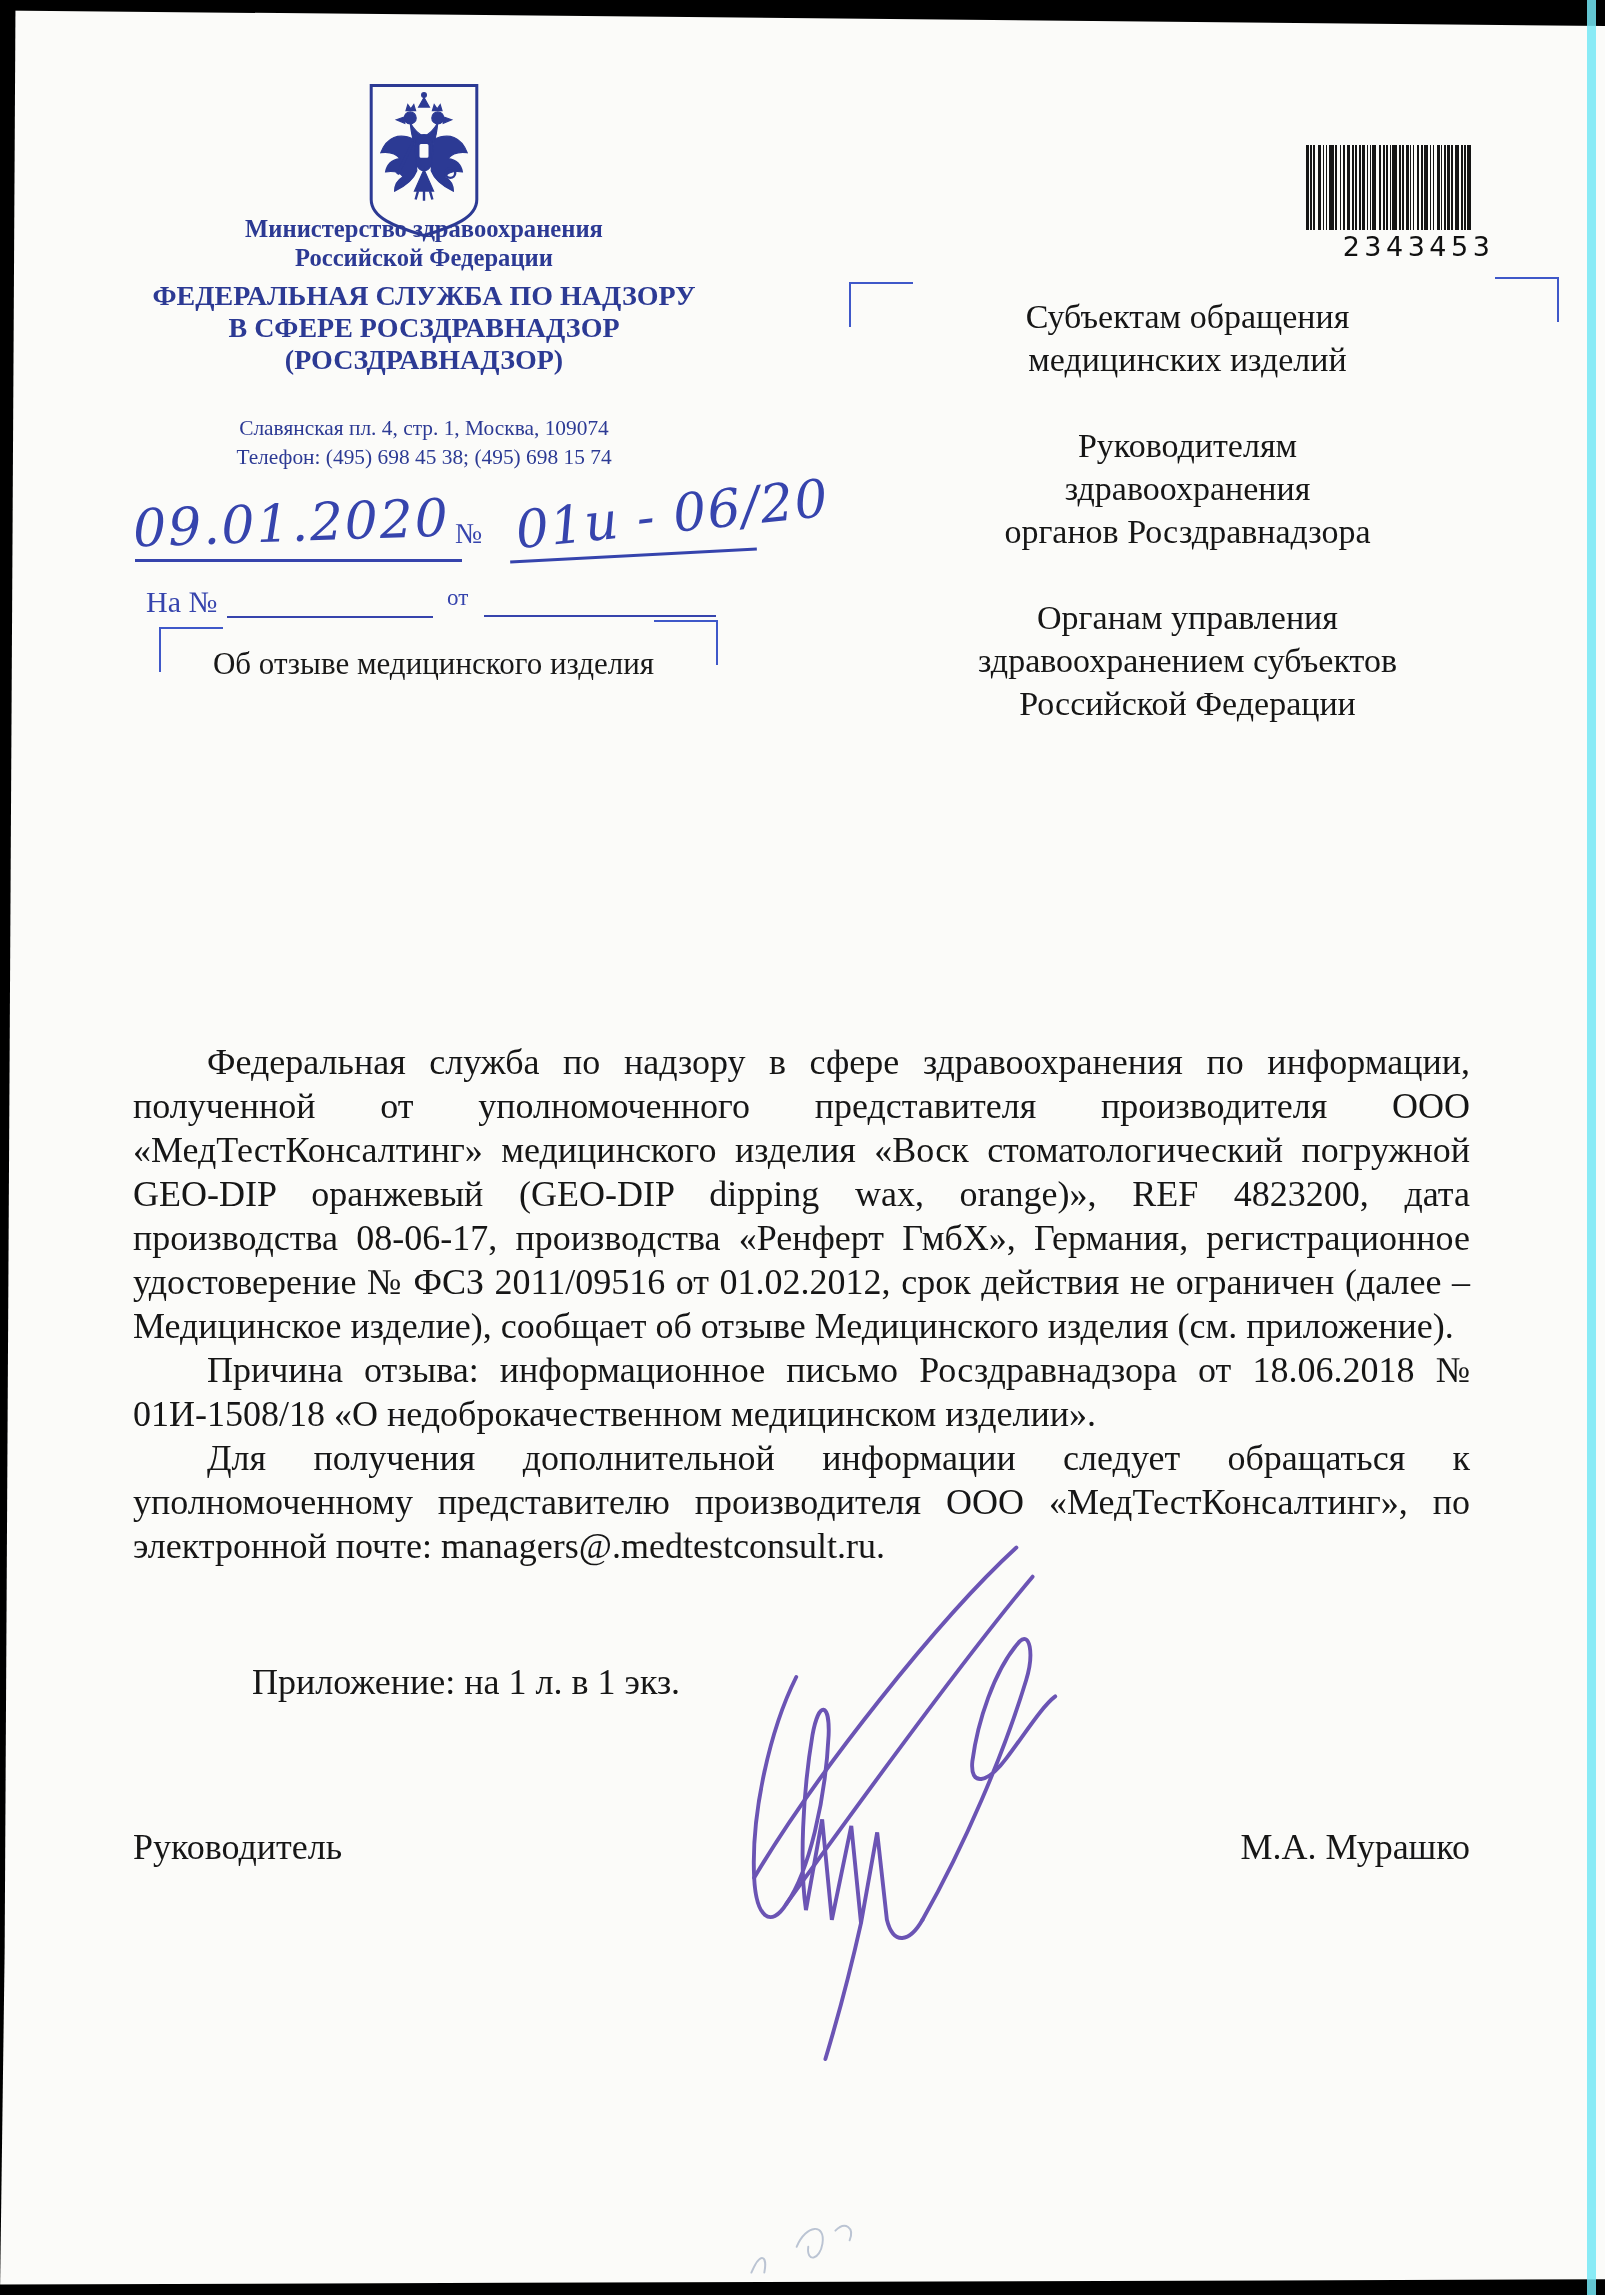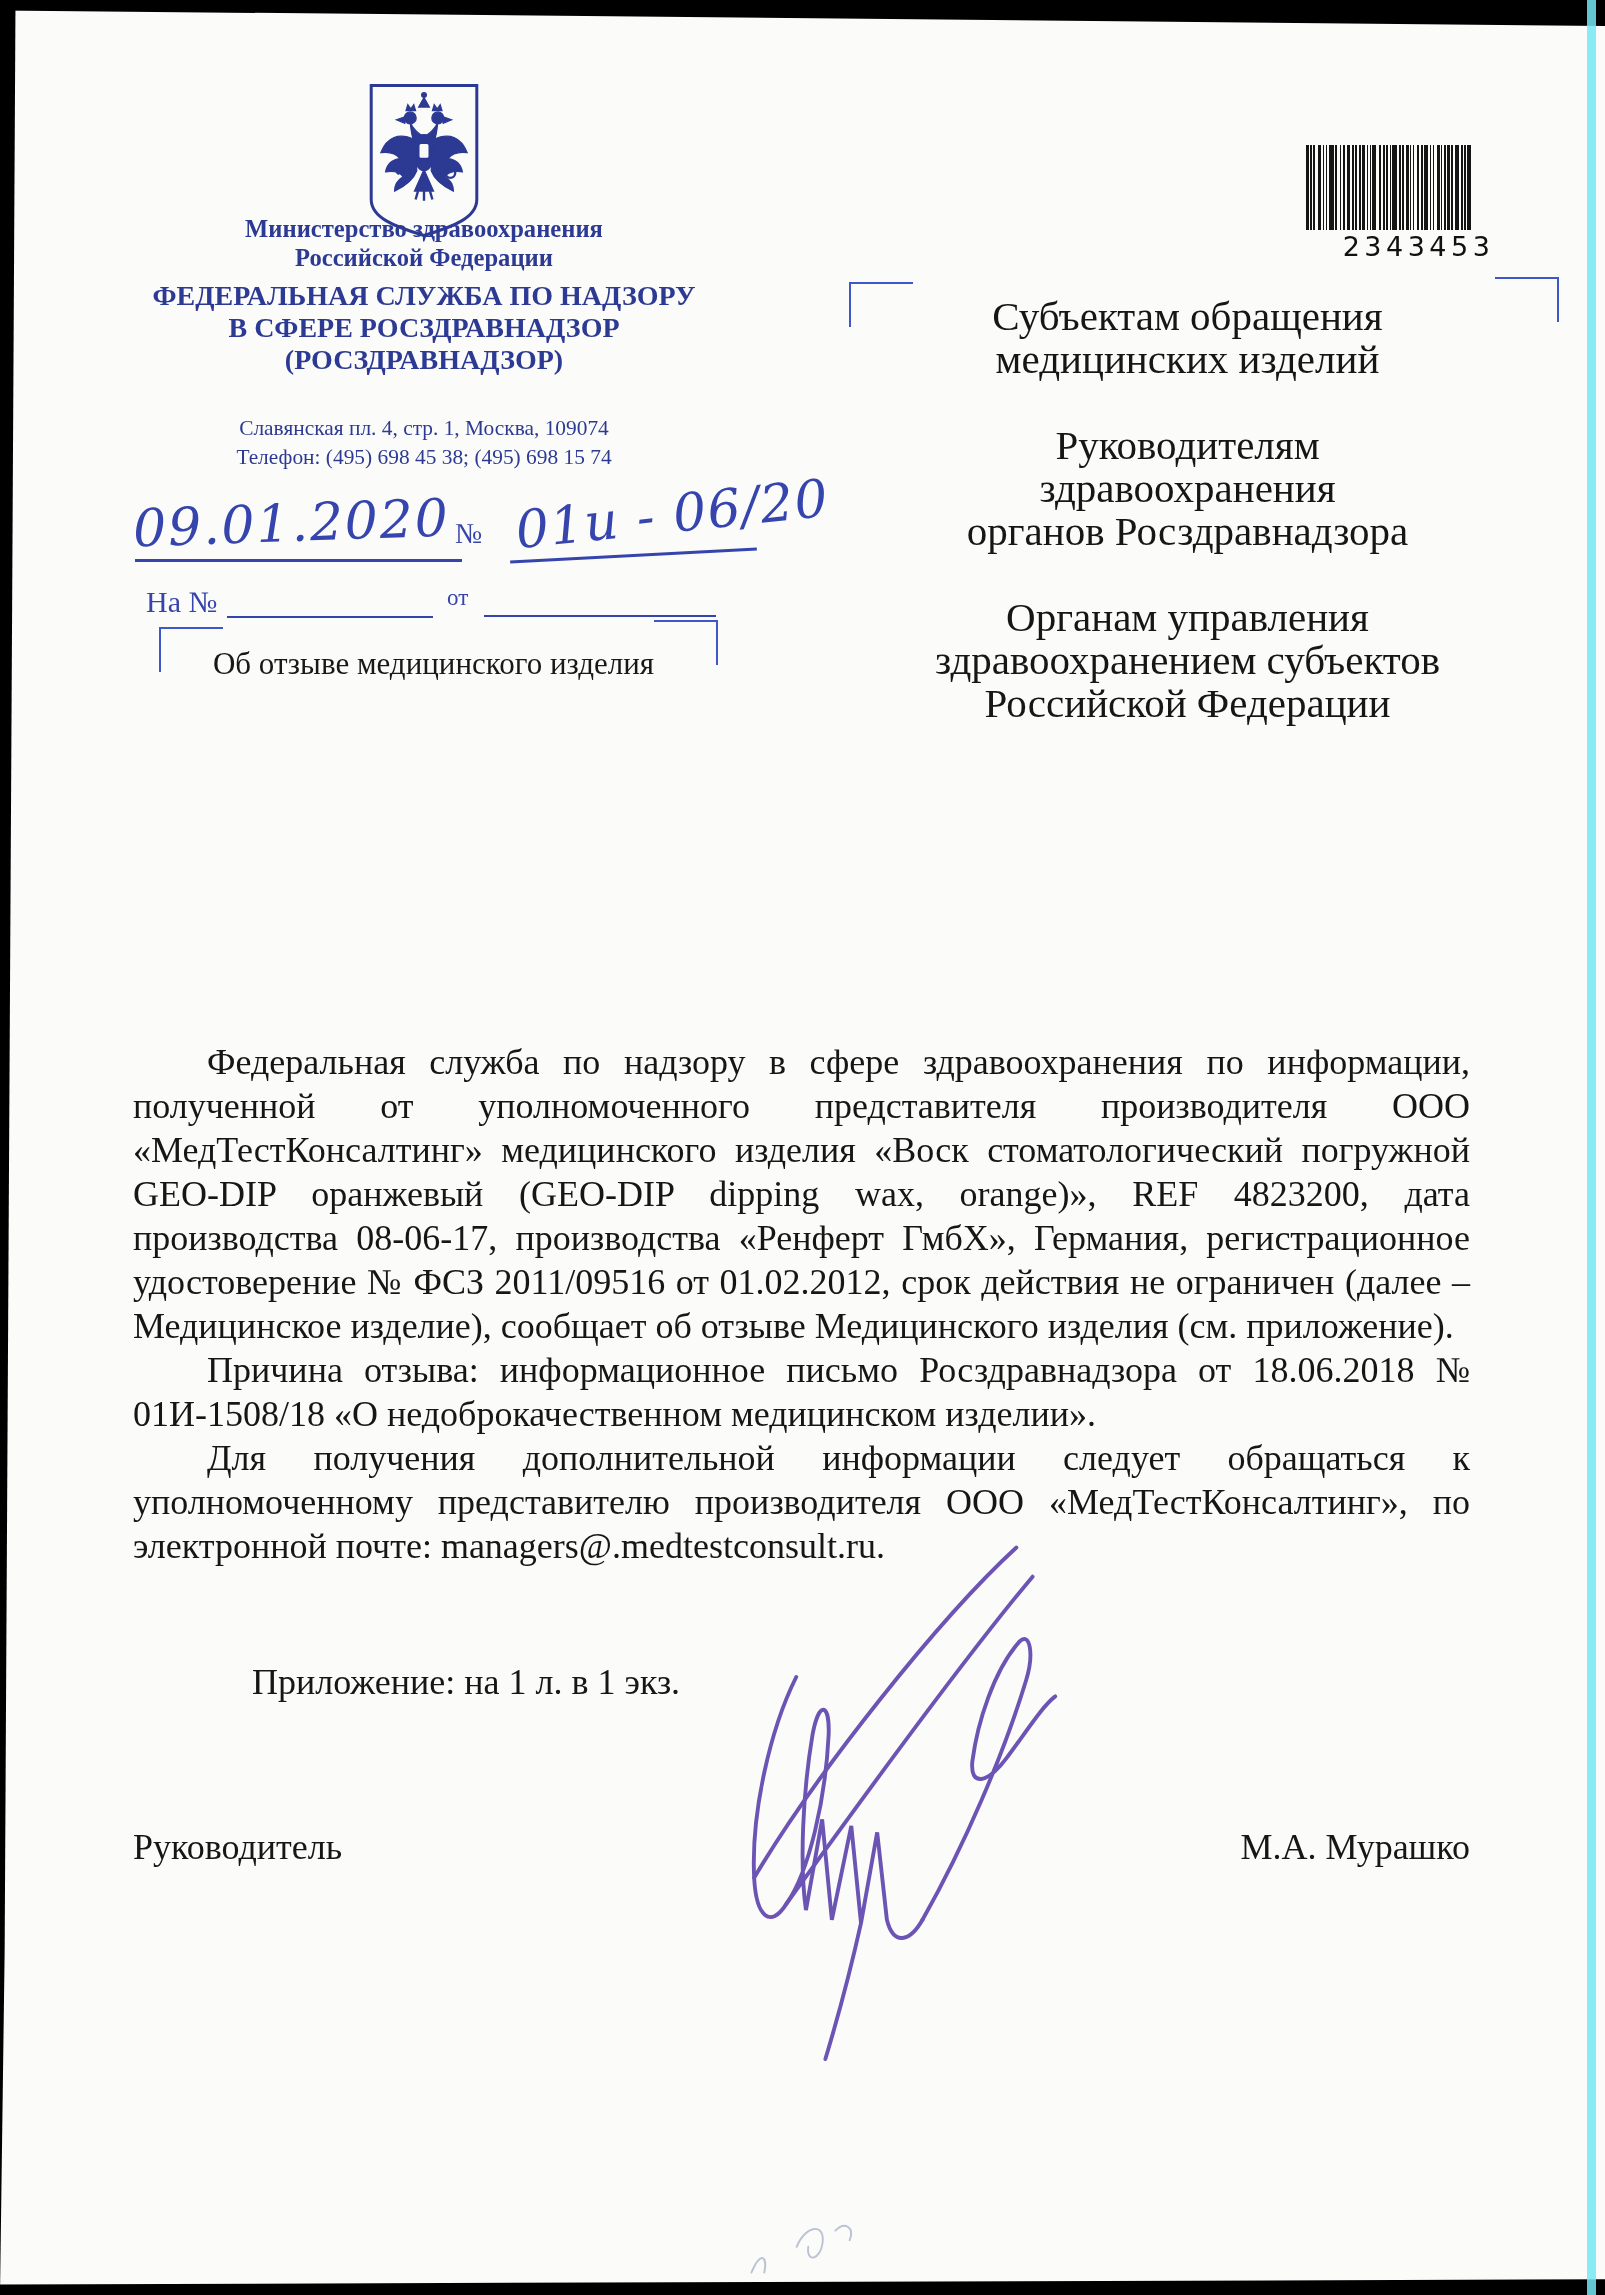--- a/index.html
+++ b/index.html
@@ -59,21 +59,21 @@
 
   
   .barcode-box{position:absolute;left:1306px;top:145px;width:225px;}
   .barcode-bars{display:flex;align-items:stretch;height:85px;}
   .barcode-bars .bar{background:var(--barcode-black);height:100%;}
   .barcode-value{text-align:center;font-family:"DejaVu Sans","Liberation Sans",sans-serif;
     font-size:27px;letter-spacing:4.5px;color:#111;margin-top:1.3px;}
 
   
   .recips{position:absolute;left:854px;top:295px;width:667px;text-align:center;
-    font-size:41px;line-height:43px;color:#161616;}
+    font-size:34px;line-height:43px;color:#161616;}
   .recip-group{margin:0 0 43px 0;}
 
   
   .body-block{position:absolute;left:133px;top:1040px;width:1337px;
     font-size:36px;line-height:44px;text-align:justify;color:#161616;}
   .body-block p{margin:0;text-indent:74px;font-family:Liberation Serif, serif;}
   .attachment{position:absolute;left:252px;top:1661px;font-size:36px;color:#161616;}
 
   
   .sig-title{position:absolute;left:133px;top:1826px;font-size:36px;color:#161616;}

